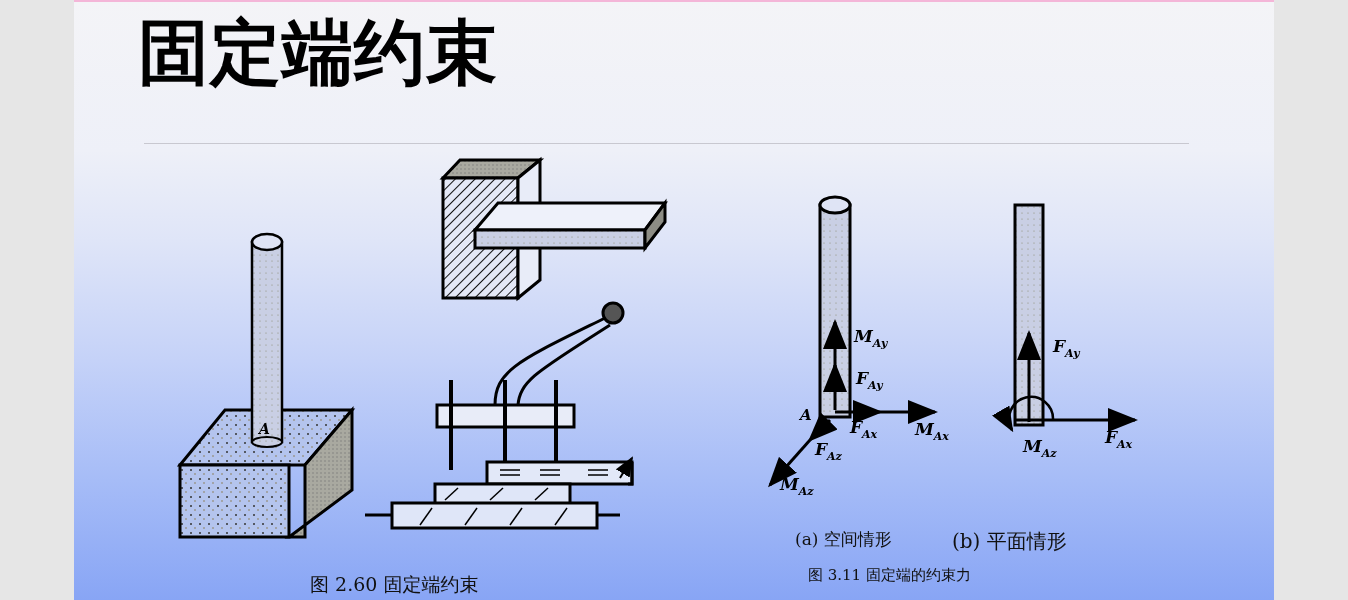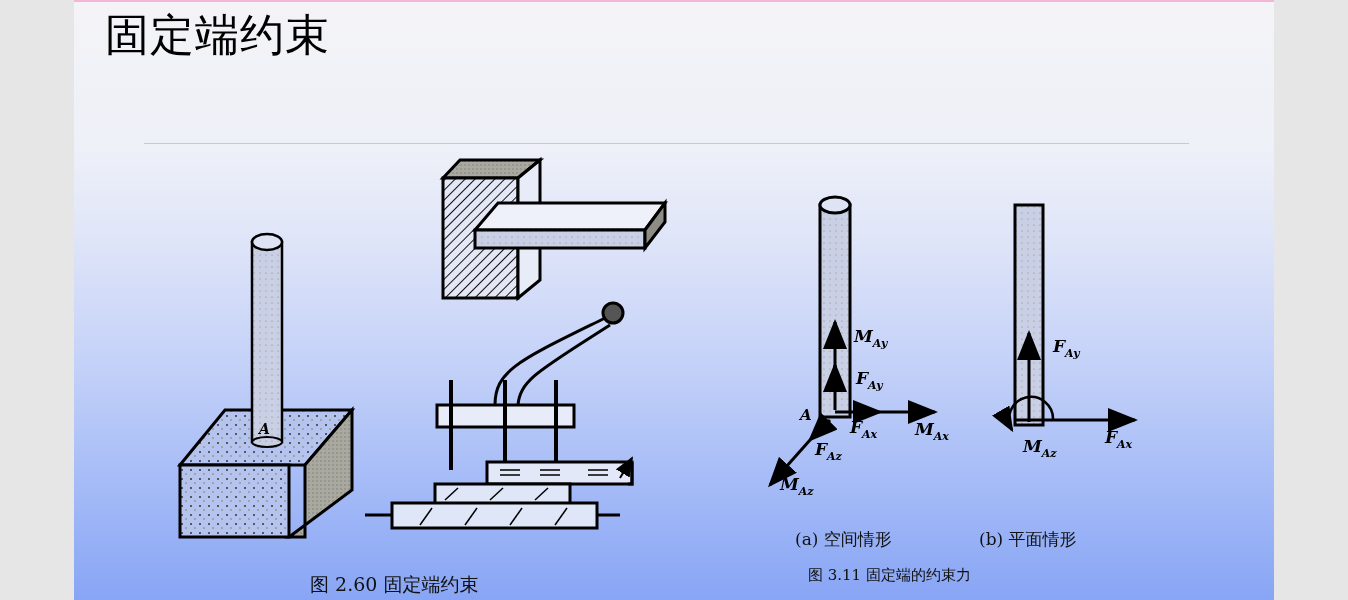--- a/index.html
+++ b/index.html
@@ -1,20 +1,20 @@
 <!DOCTYPE html>
 <html><head>
 <meta charset="utf-8">
 <style>
   html,body{margin:0;padding:0;}
   body{width:1348px;height:600px;background:#e6e6e6;position:relative;overflow:hidden;font-family:"DejaVu Sans",sans-serif;}
   .slide{position:absolute;left:74px;top:0;width:1200px;height:600px;
     background:linear-gradient(to bottom,#f4f4f7 0%,#eef0f8 25%,#dfe5f8 40%,#c5d2f8 60%,#a6bcf7 80%,#88a5f5 100%);}
   .topbar{position:absolute;left:0;top:0;width:1200px;height:2px;}
-  .title{position:absolute;left:31px;top:6px;font-size:44px;font-weight:normal;color:#000;letter-spacing:1px;font-family:"DejaVu Sans",sans-serif;}
+  .title{position:absolute;left:64px;top:6px;font-size:71px;font-weight:bold;color:#000;letter-spacing:1px;font-family:"DejaVu Sans",sans-serif;}
   .rule{position:absolute;left:70px;top:143px;width:1045px;height:1px;background:#c8c8d0;}
   .caption{position:absolute;font-family:"DejaVu Serif",serif;color:#111;}
   .figlbl{font-family:"DejaVu Serif",serif;font-style:italic;font-weight:bold;fill:#000;}
   svg{position:absolute;left:0;top:0;}
 </style>
 </head>
 <body>
 
 <div class="slide">
   <div class="topbar" style="background:#f4b6d8"></div>
@@ -123,14 +123,14 @@
     <line x1="1015" y1="420" x2="1135" y2="420" stroke="#000" stroke-width="3" marker-end="url(#arr)"></line>
     <path d="M1053,420 A22,22 0 1 0 1012,430" fill="none" stroke="#000" stroke-width="2.5" marker-end="url(#arr)"></path>
     <text x="1053" y="352" class="figlbl" font-size="17"><tspan>F</tspan><tspan font-size="11" dy="5">Ay</tspan></text>
     <text x="1105" y="443" class="figlbl" font-size="17"><tspan>F</tspan><tspan font-size="11" dy="5">Ax</tspan></text>
     <text x="1023" y="452" class="figlbl" font-size="17"><tspan>M</tspan><tspan font-size="11" dy="5">Az</tspan></text>
   </g>
 </svg>
 
 <div class="caption" style="left:310px;top:572px;font-size:19px;">图 2.60   固定端约束</div>
 <div class="caption" style="left:795px;top:528px;font-size:17px;">(a) 空间情形</div>
-<div class="caption" style="left:979px;top:528px;font-size:17px;text-align:center;">(b) 平面情形</div>
+<div class="caption" style="left:952px;top:528px;font-size:20px;text-align:center;">(b) 平面情形</div>
 <div class="caption" style="left:808px;top:566px;font-size:15px;">图 3.11   固定端的约束力</div>
 
 </body></html>

